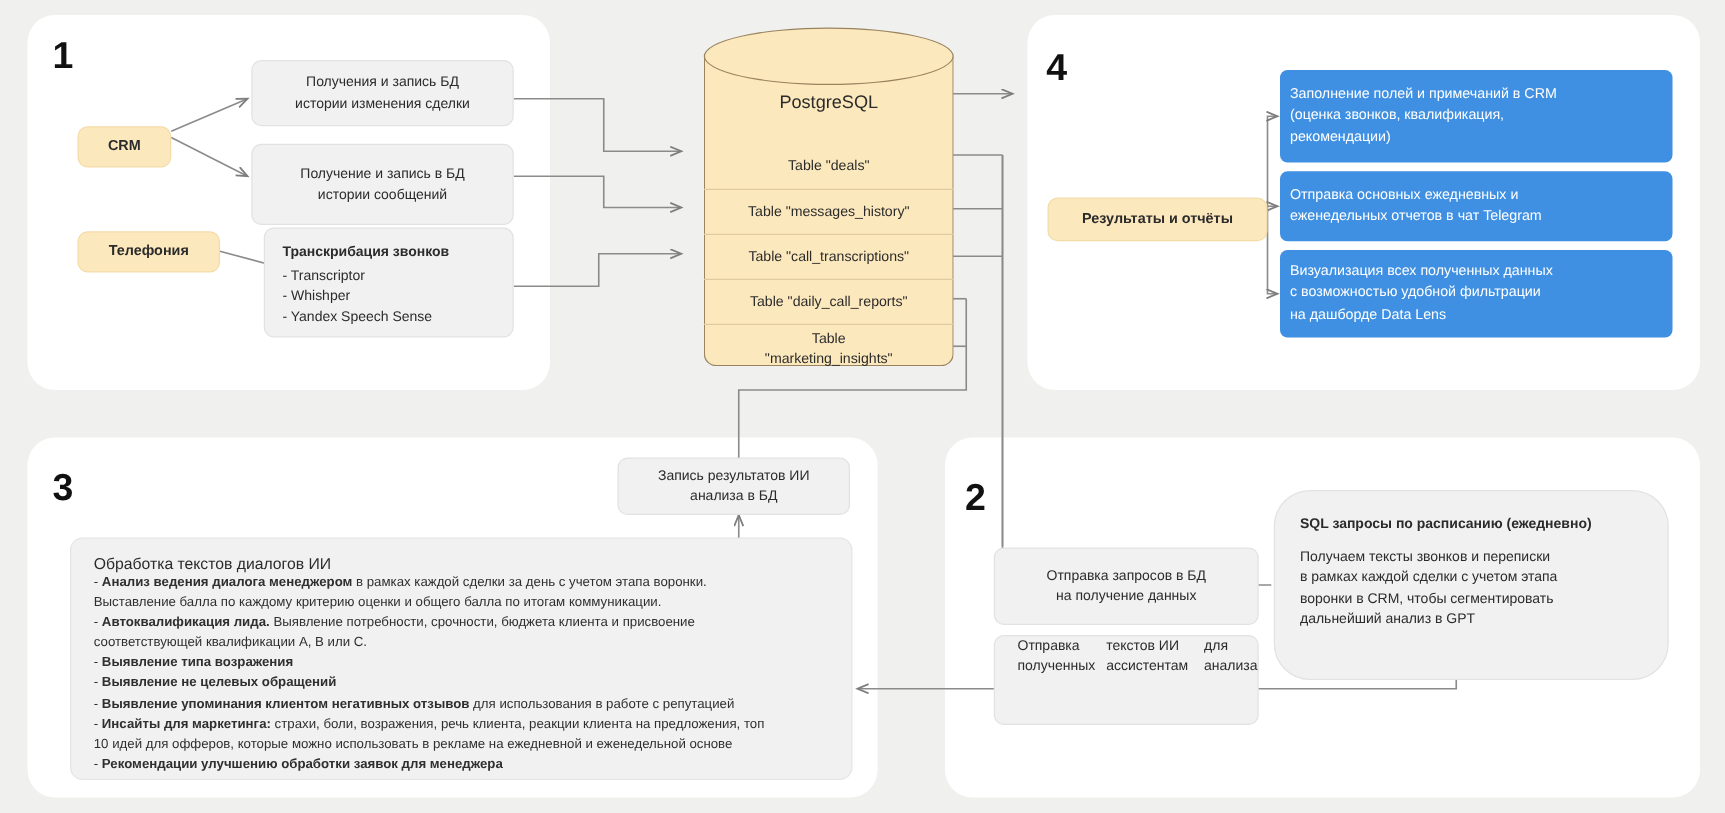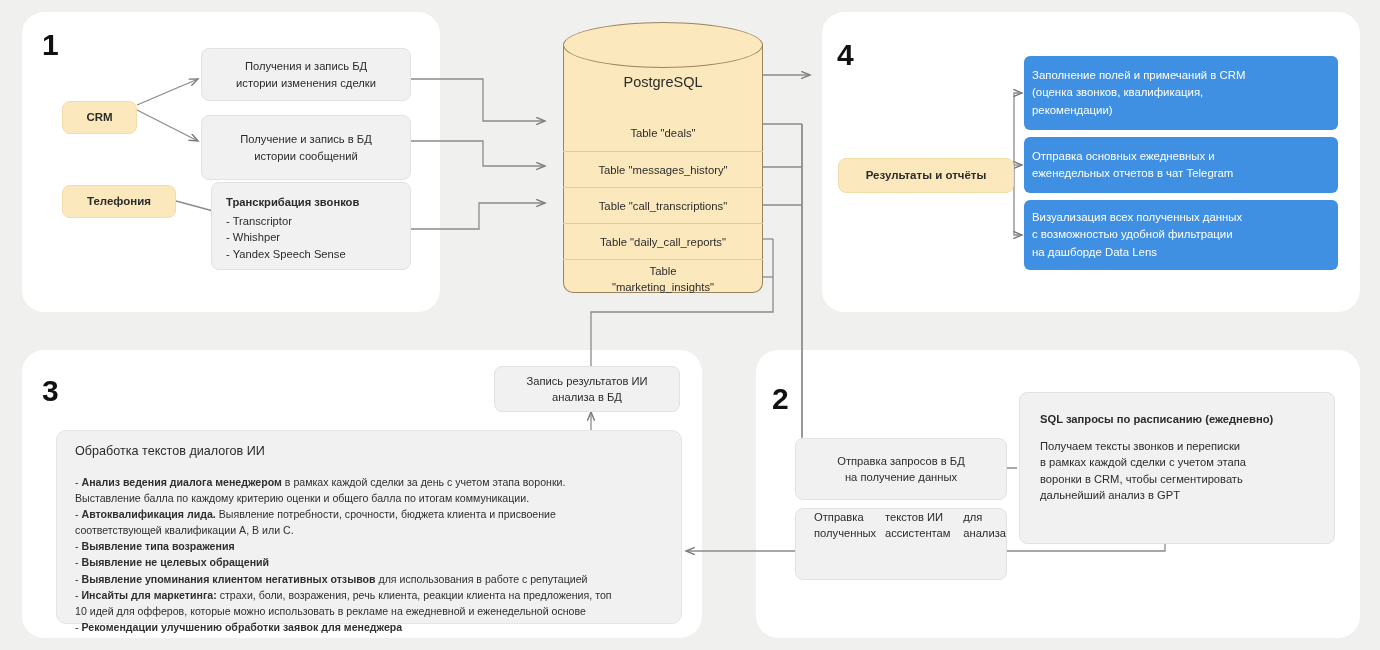--- a/index.html
+++ b/index.html
@@ -72,21 +72,21 @@
   .sql-gap { display:block; height: 11px; }
 
   
   .p3box {
     position: absolute;
     background: #f1f1f1;
     border: 1px solid #e5e5e5;
     border-radius: 10px;
     padding: 13px 18px 13px 18px;
   }
-  .p3-title { font-size: 12.6px; color: #2b2b2b; display:block; margin-bottom: 16px; }
+  .p3-title { font-size: 12.6px; color: #2b2b2b; display:block; margin-bottom: 0; }
   .p3-line  { font-size: 10.6px; color: #2f2f2f; display:block; line-height: 1.52; }
   .p3-line b { font-weight: bold; }
 
   
   #db { position: absolute; margin-left: 16px; }
   .db-top {
     position: absolute; left:0; top:0; width: 200px; height: 46px;
     background: #fce8bd; border: 1px solid #9a8460; border-radius: 50%;
     z-index: 3;
   }
@@ -277,21 +277,21 @@
     <span>Отправка запросов в БД</span>
     <span>на получение данных</span>
   </div>
 
   <div class="node gray left-text" style="left:795px; top:508px; width:212px; height:72px; justify-content:center; align-items:flex-start; flex-direction:row; padding:0 0 0 18px;">
     <span>Отправка полученных</span>
     <span>текстов ИИ ассистентам</span>
     <span>для анализа</span>
   </div>
 
-  <div class="node gray left-text" style="left:1019px; top:392px; width:316px; height:152px; padding:18px 20px;">
+  <div class="node gray left-text" style="left:1019px; top:392px; width:316px; height:152px; padding:18px 20px;border-radius:29px;">
     <div>
       <span class="sql-title">SQL запросы по расписанию (ежедневно)</span>
       <span class="sql-gap"></span>
       <span style="display:block">Получаем тексты звонков и переписки</span>
       <span style="display:block">в рамках каждой сделки с учетом этапа</span>
       <span style="display:block">воронки в CRM,  чтобы сегментировать</span>
       <span style="display:block">дальнейший анализ в GPT</span>
     </div>
   </div>
 

